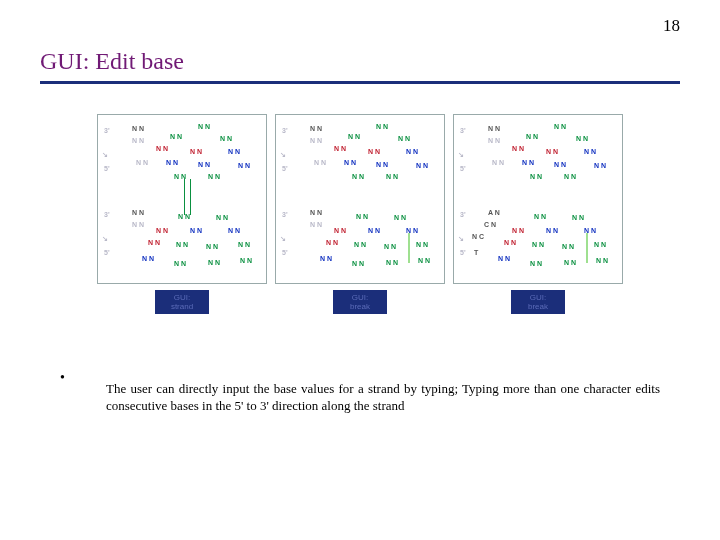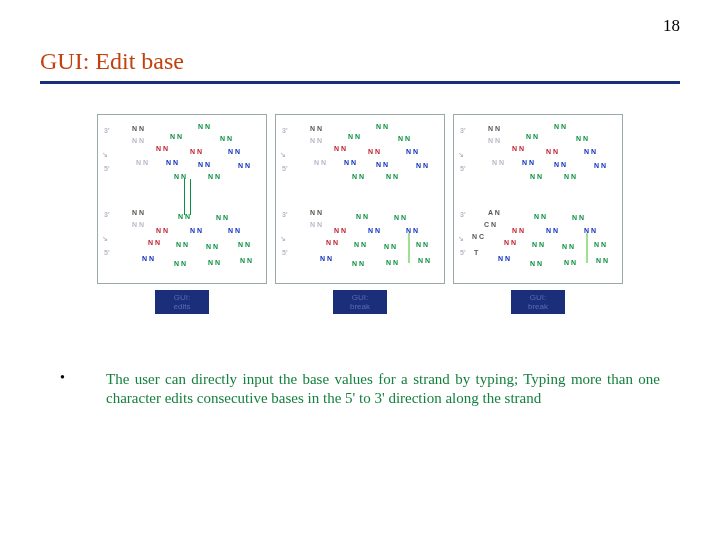--- a/index.html
+++ b/index.html
@@ -13,21 +13,21 @@
   }
   .page-no {
     position: absolute;
     top: 16px;
     right: 40px;
     font-size: 17px;
     color: #000;
   }
   .title {
     font-size: 24px;
-    color: #c2410c;
+    color: #701a75;
     margin-top: 28px;
   }
   .hr {
     border: none;
     border-top: 3px solid #1b2e7a;
     margin-top: 6px;
   }
   .figs {
     display: flex;
     justify-content: center;
@@ -86,24 +86,25 @@
     padding: 0 20px;
   }
   .bullet {
     width: 46px;
     font-size: 14px;
     color: #000;
     text-align: left;
   }
   .para {
     flex: 1;
-    font-size: 15px;
-    color: #15803d;
+    font-size: 13px;
+    color: #000000;
     line-height: 1.25;
     text-align: justify;
+    margin-top: 11px;
   }
 </style>
 </head>
 <body>
 
 <div class="page-no">18</div>
 
 <div class="title">GUI: Edit base</div>
 <hr class="hr">
 
@@ -147,21 +148,21 @@
       <span class="lbl g" style="top:128px;left:108px">N N</span>
       <span class="lbl g" style="top:126px;left:140px">N N</span>
       <span class="lbl gy" style="top:134px;left:6px">5'</span>
       <span class="lbl b" style="top:140px;left:44px">N N</span>
       <span class="lbl g" style="top:145px;left:76px">N N</span>
       <span class="lbl g" style="top:144px;left:110px">N N</span>
       <span class="lbl g" style="top:142px;left:142px">N N</span>
     </div>
     <div class="btn">
       <span>GUI:</span><br>
-      <span>edits</span>
+      <span>strand</span>
     </div>
   </div>
 
   <div class="panel">
     <div class="box">
       <span class="lbl gy" style="top:12px;left:6px">3'</span>
       <span class="lbl dk" style="top:10px;left:34px">N N</span>
       <span class="lbl g" style="top:8px;left:100px">N N</span>
       <span class="lbl gy" style="top:22px;left:34px">N N</span>
       <span class="lbl g" style="top:18px;left:72px">N N</span>

